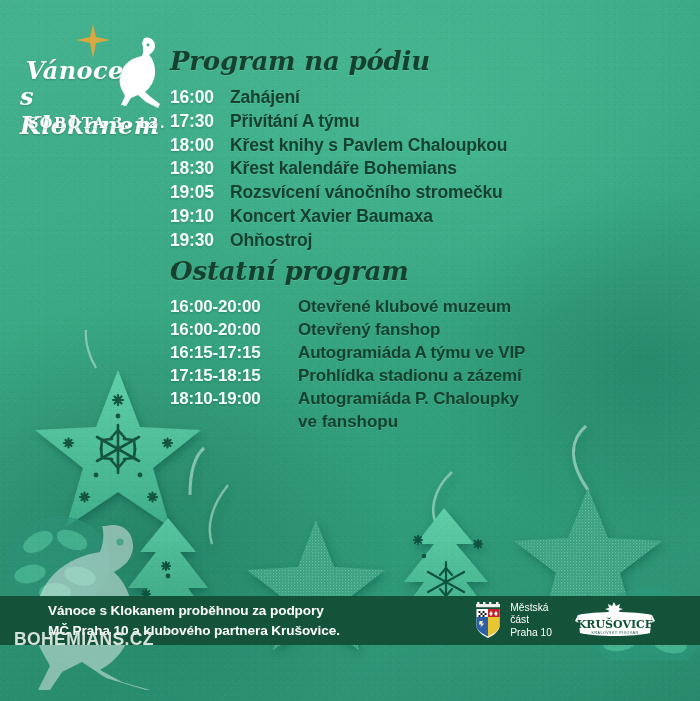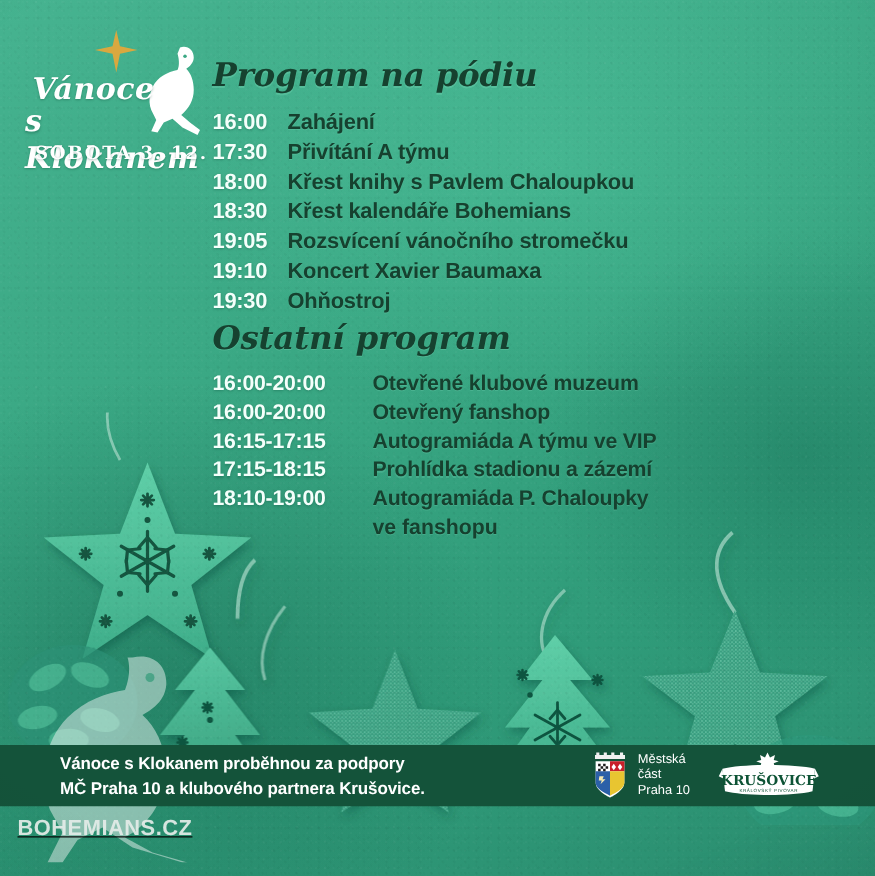--- a/index.html
+++ b/index.html
@@ -84,21 +84,21 @@
     background:#14533a;display:flex;align-items:center;
   }
   .foot-txt{
     margin-left:48px;color:#ffffff;font-weight:700;font-size:13.6px;
     line-height:1.42;font-family:"Liberation Sans",sans-serif;letter-spacing:-.1px;
   }
   .foot-logos{margin-left:auto;display:flex;align-items:center;gap:22px;margin-right:44px;}
   .mc{display:flex;align-items:center;gap:7px;}
   .mc-txt{color:#fff;font-size:10.3px;line-height:1.22;font-family:"Liberation Sans",sans-serif;}
 
-  .bohem{position:absolute;left:14px;top:652px;z-index:6;text-decoration:underline;}
+  .bohem{position:absolute;left:14px;top:629px;z-index:6;}
   .bohem-t{color:#e4ece8;font-weight:700;font-size:17.5px;letter-spacing:.4px;
     font-family:"Liberation Sans",sans-serif;opacity:.93;}
   .roo-wm{position:absolute;left:10px;top:520px;opacity:.62;pointer-events:none;}
 </style>
 </head>
 <body>
 
 <div class="poster">
 
   <svg class="orn" style="left:0;top:330px;" width="700" height="330" viewBox="0 0 700 330">

